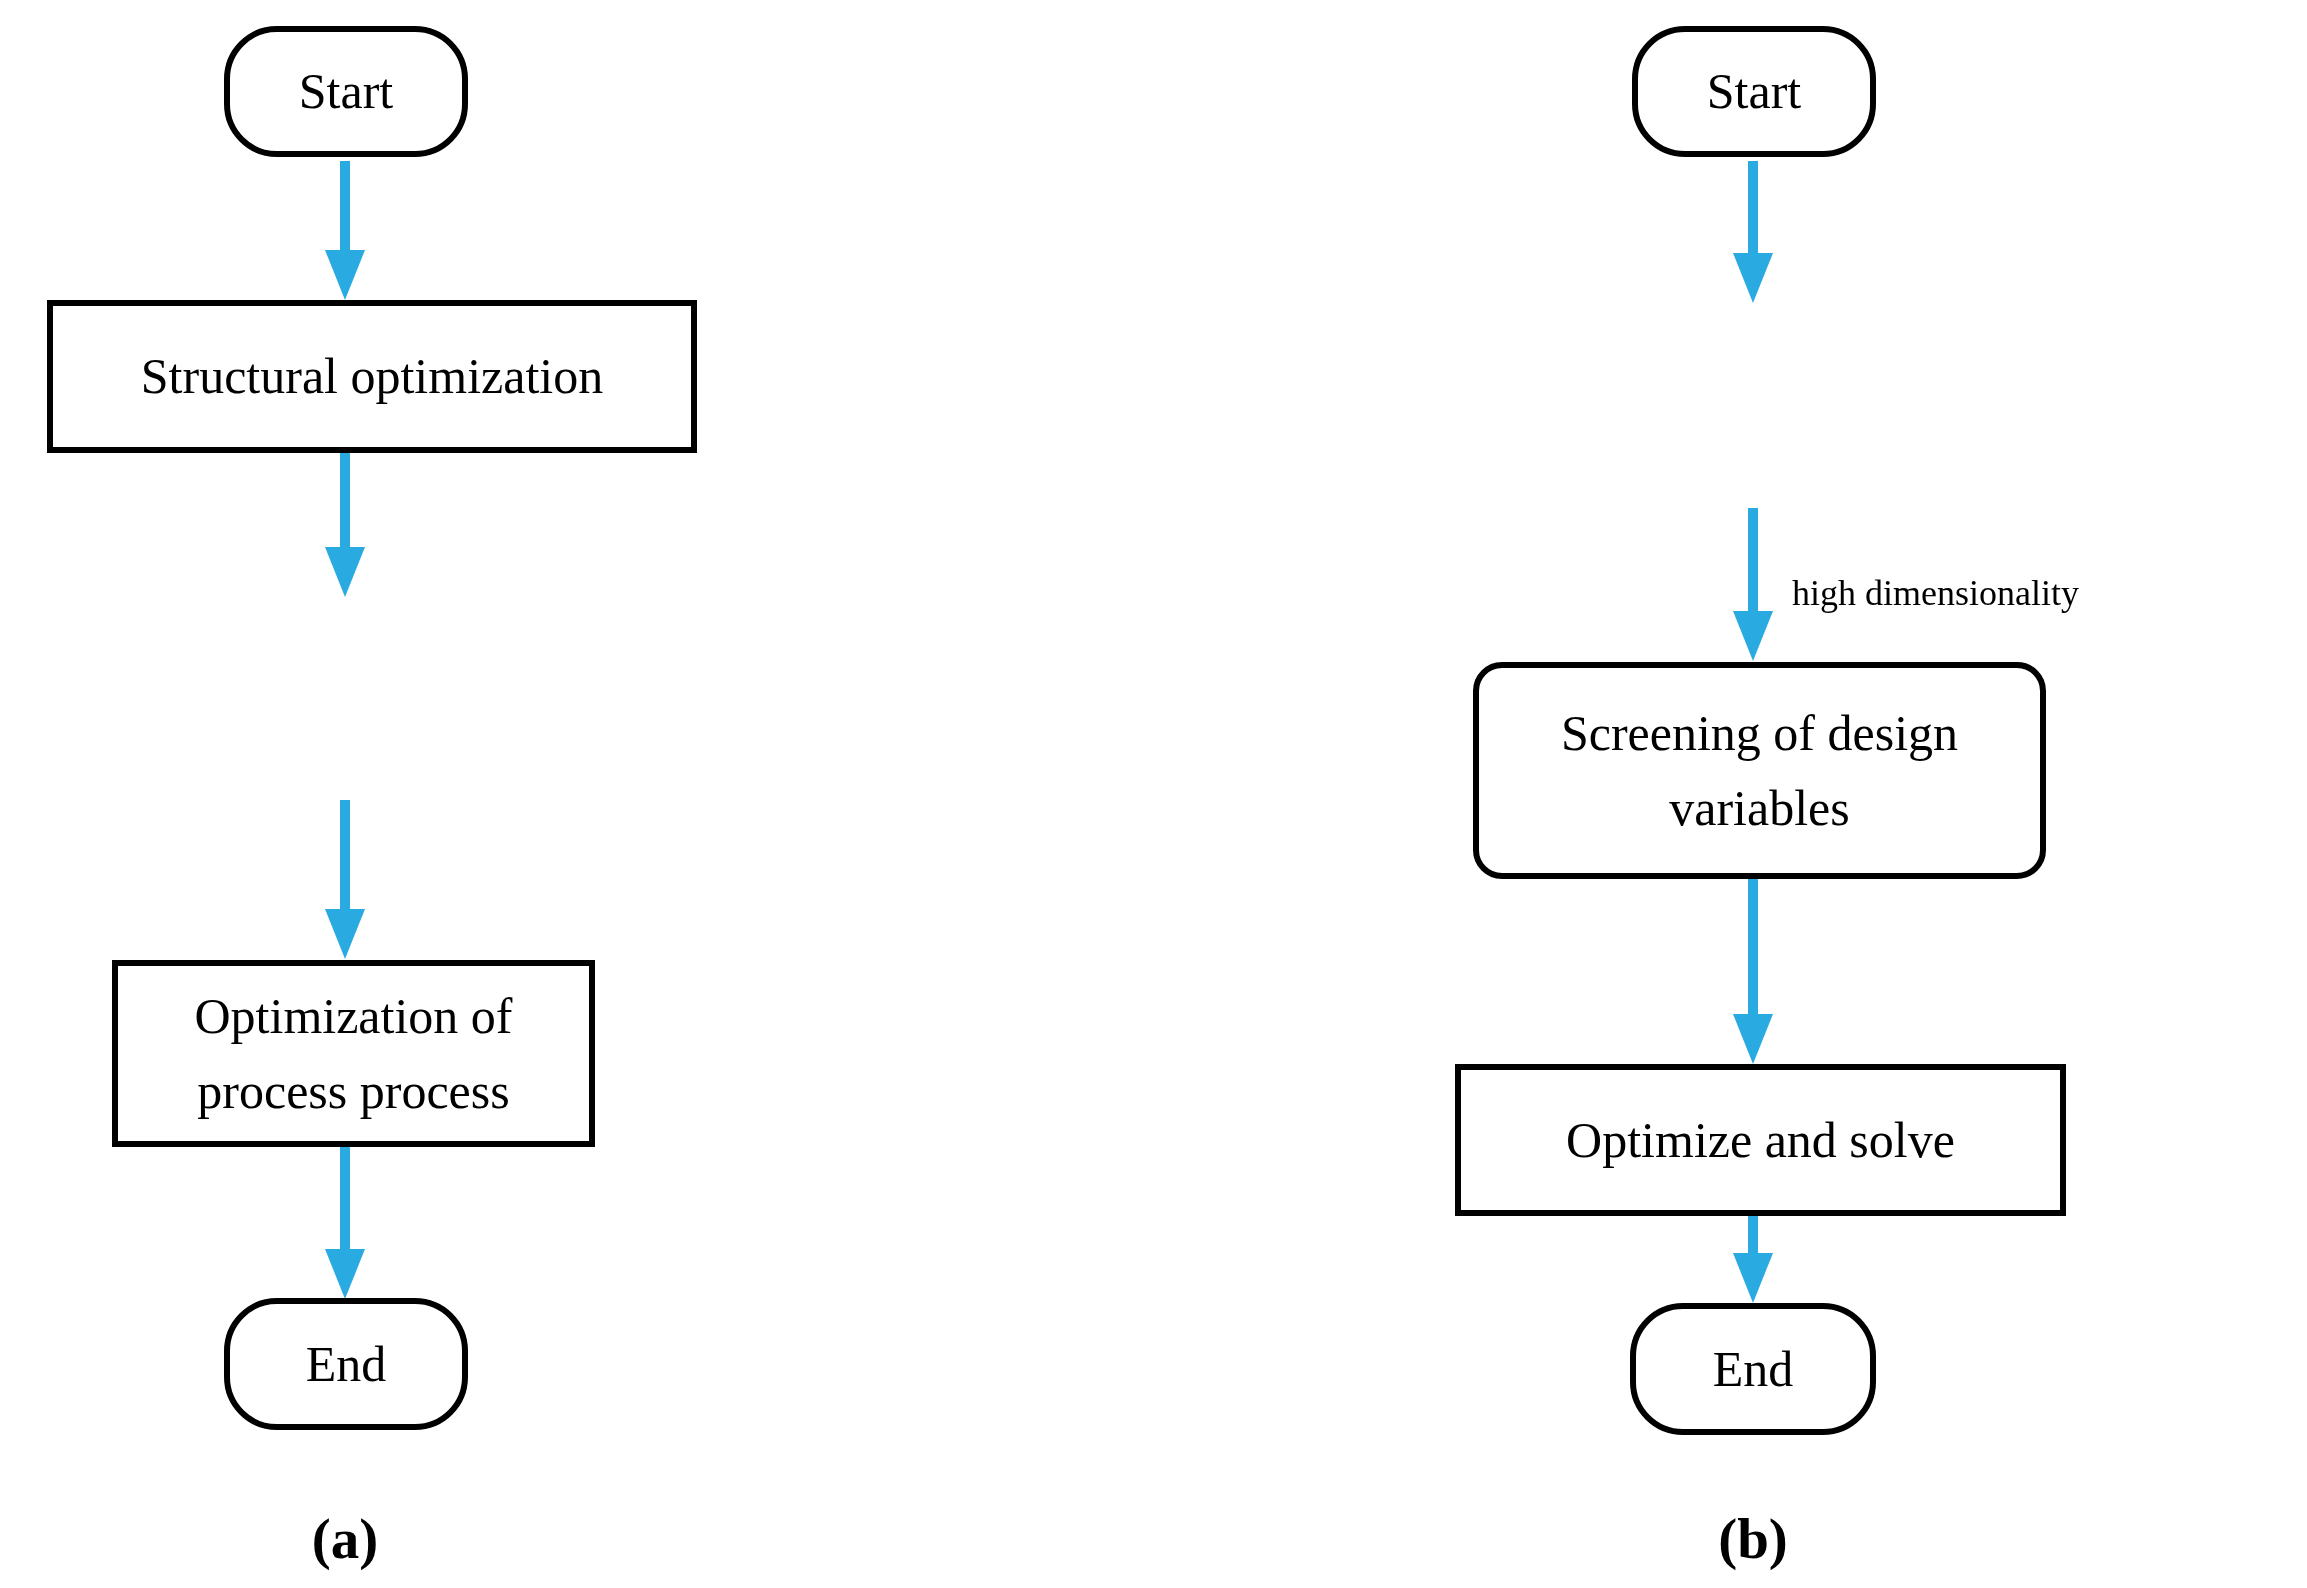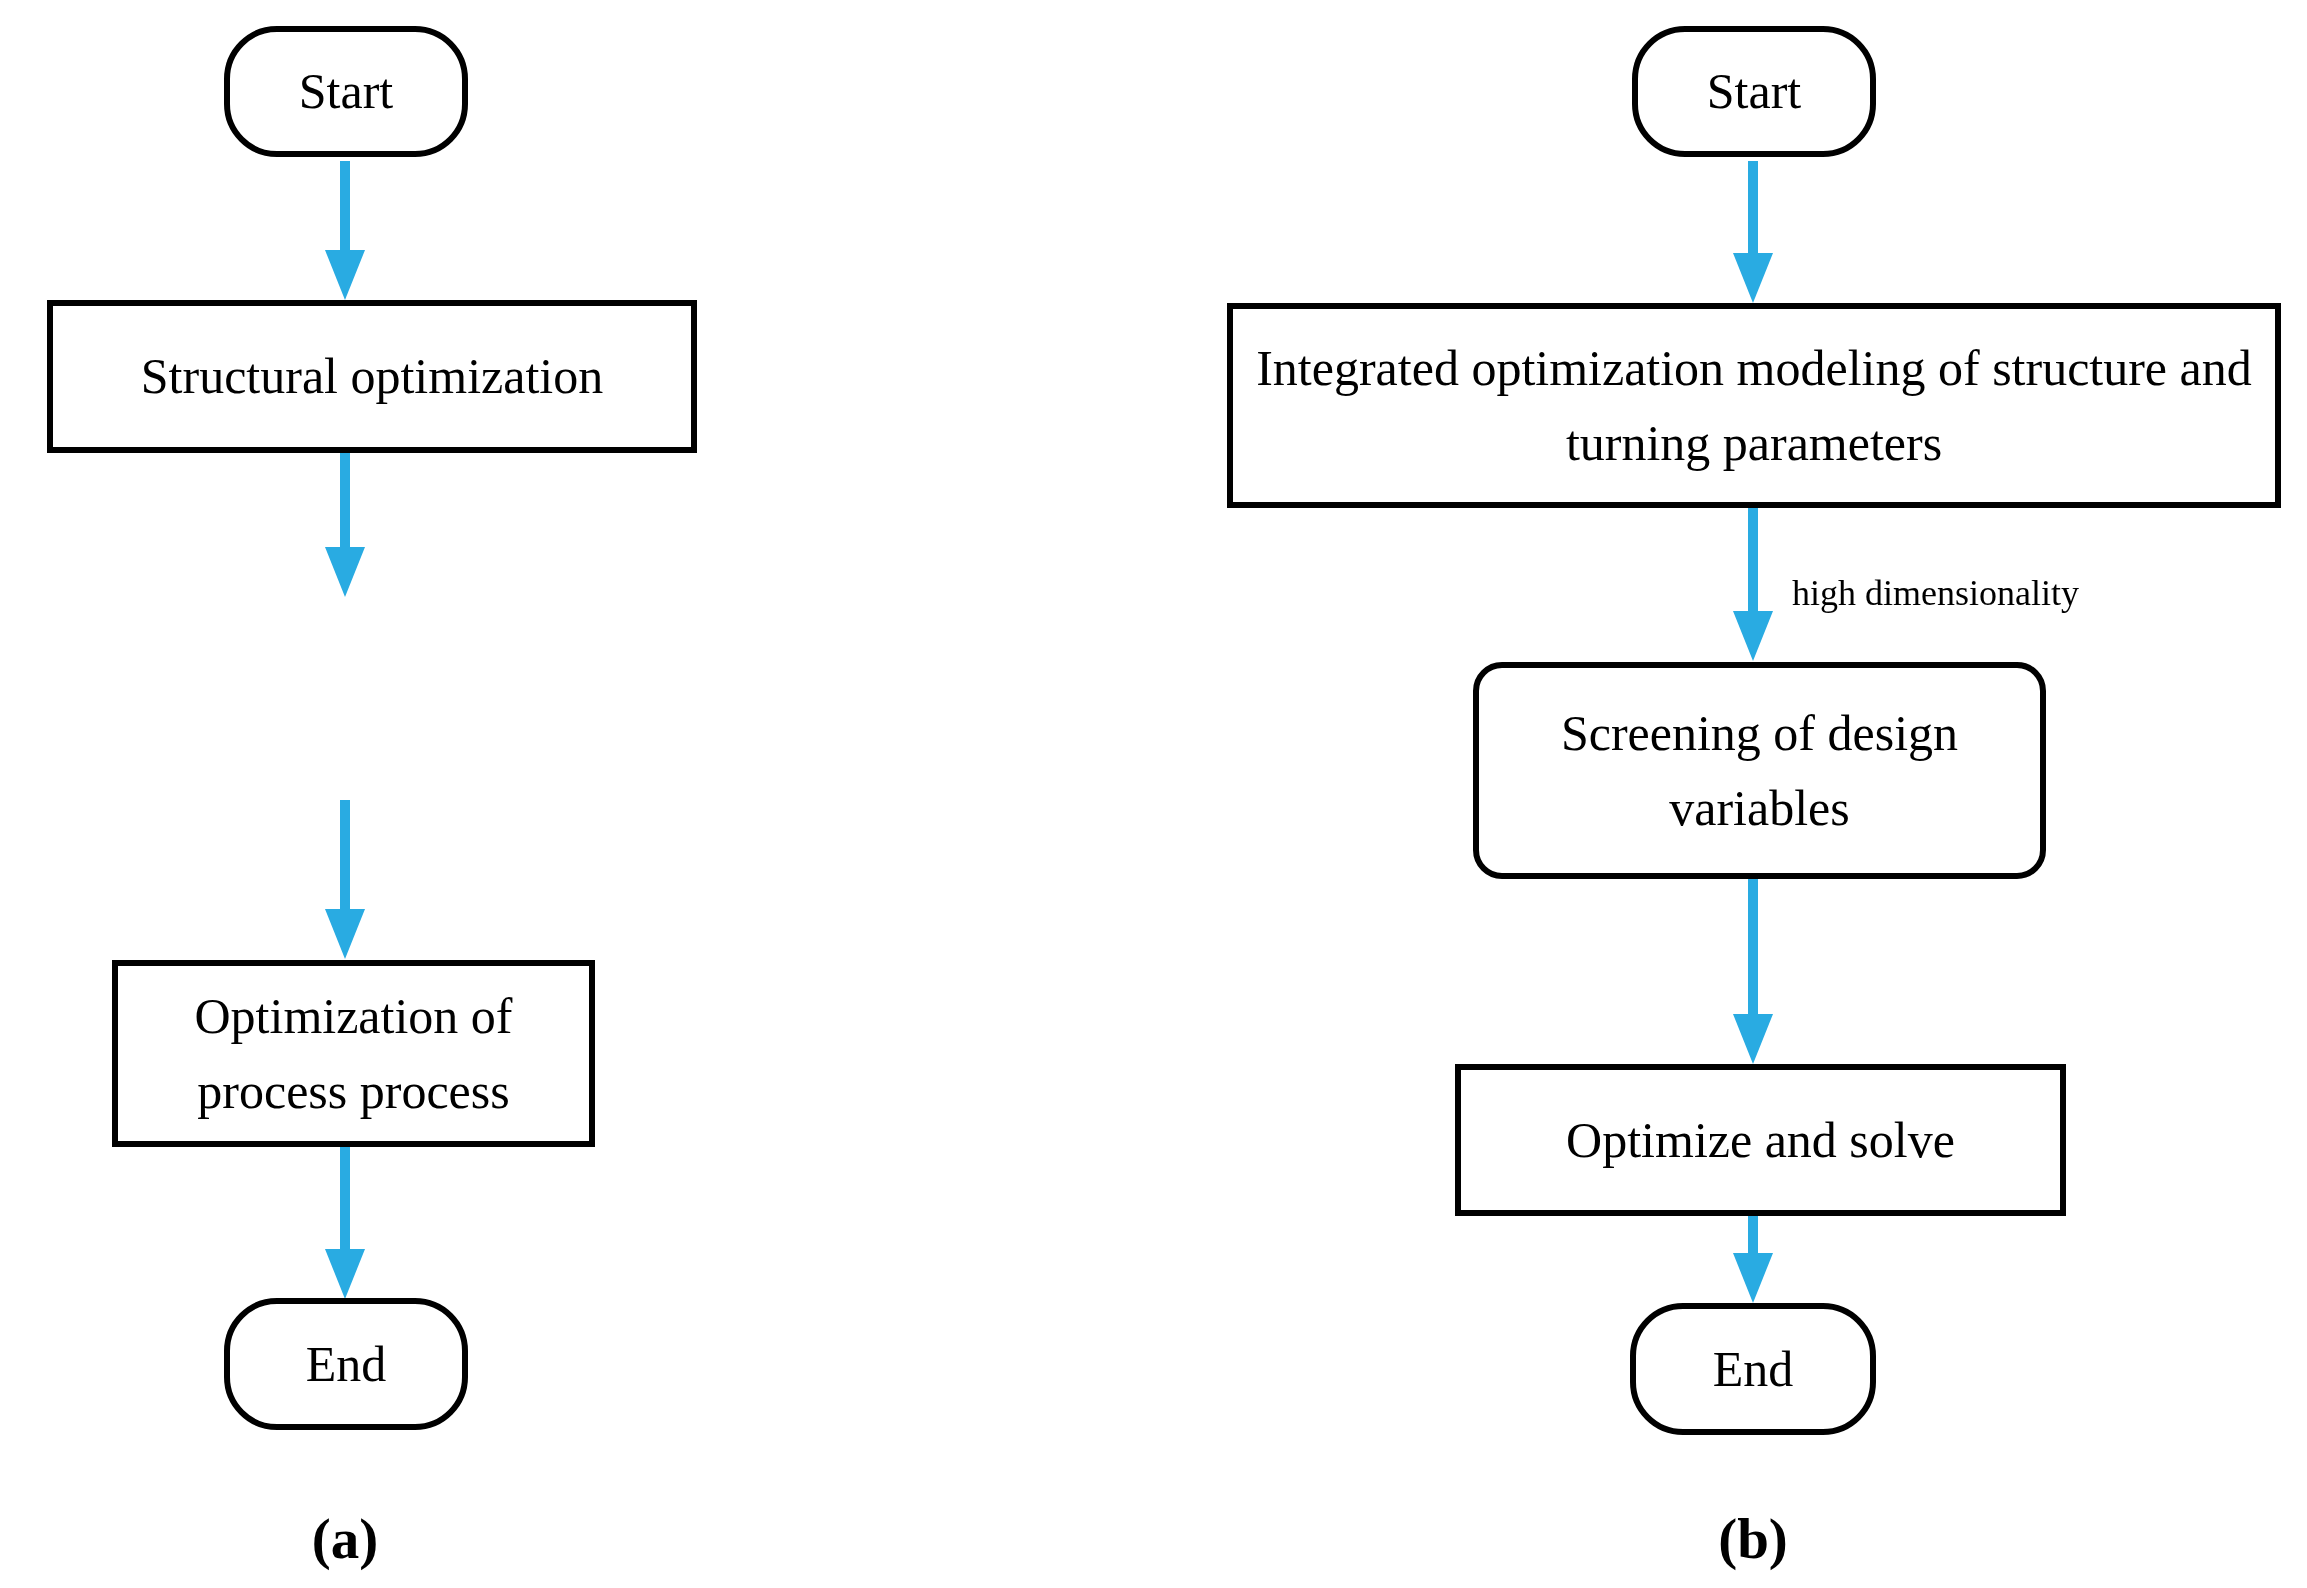--- a/index.html
+++ b/index.html
@@ -80,23 +80,20 @@
 
   <div class="node terminator" style="left:1632px; top:26px; width:244px; height:131px;">
     <span>Start</span>
   </div>
 
   <div class="arrow" style="left:1733px; top:161px; height:142px;">
     <div class="stem"></div>
     <div class="head"></div>
   </div>
 
-  <div class="node process" style="left:1227px; top:303px; width:1054px; height:205px;">
-    <span>Integrated optimization modeling of structure and turning parameters</span>
-  </div>
 
   <div class="arrow" style="left:1733px; top:508px; height:153px;">
     <div class="stem"></div>
     <div class="head"></div>
   </div>
 
   <div class="edge-label" style="left:1792px; top:570px;">high dimensionality</div>
 
   <div class="node process" style="left:1473px; top:662px; width:573px; height:217px;border-radius:29px;">
     <span>Screening of design variables</span>

